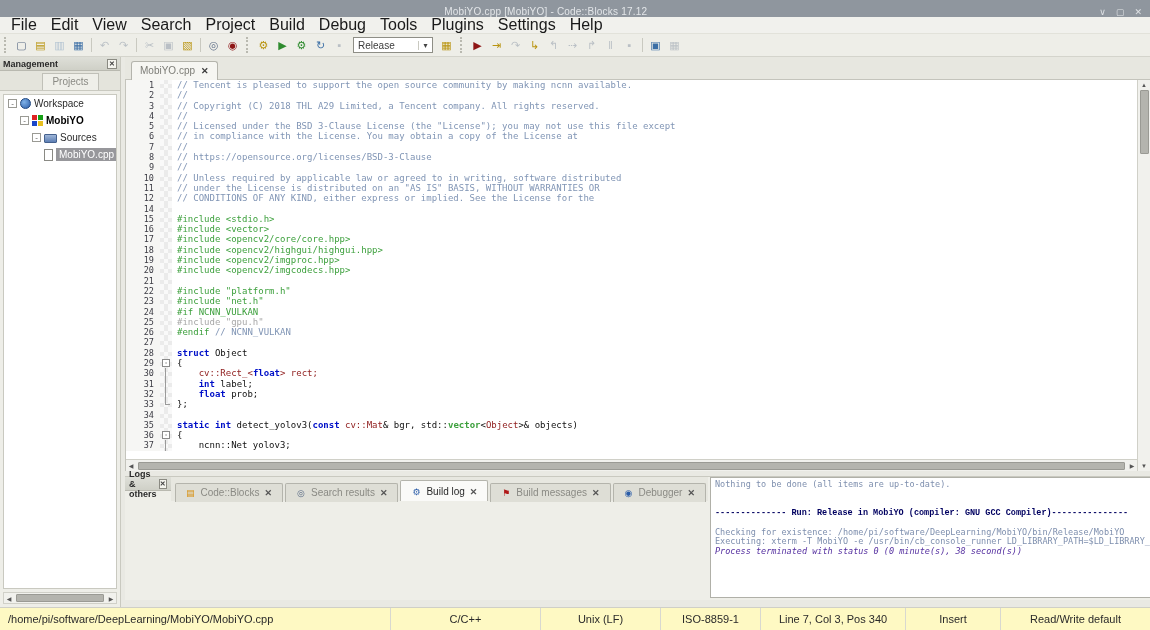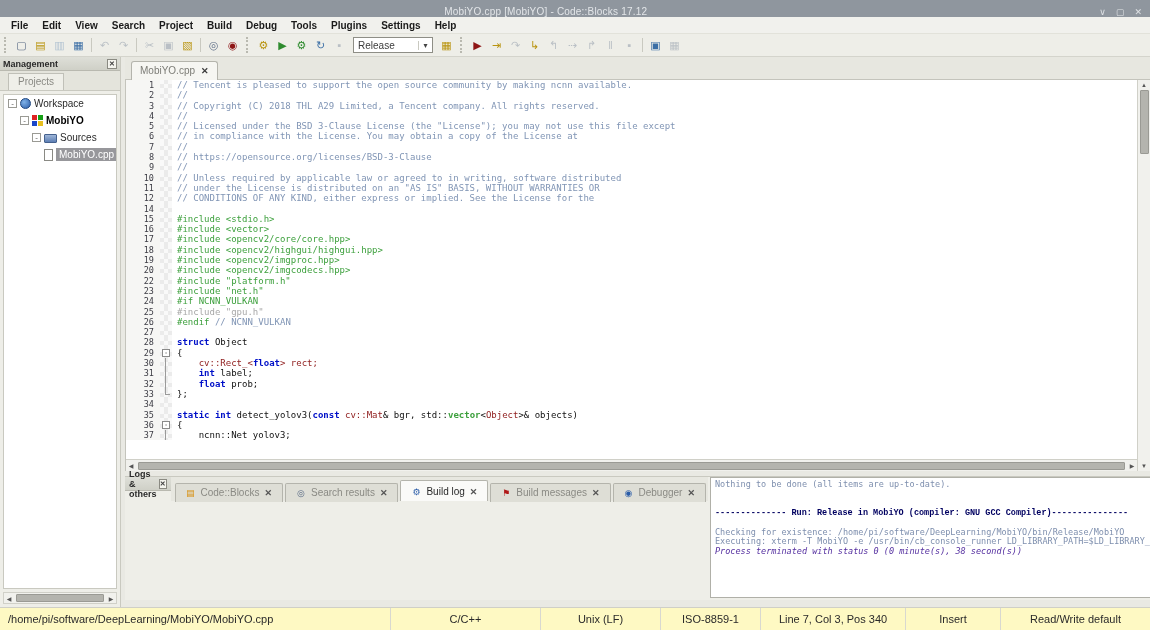--- a/index.html
+++ b/index.html
@@ -8,40 +8,40 @@
   .window{width:1150px;height:630px;display:flex;flex-direction:column;}
 
   
   .titlebar{height:17px;background:#8f969e;color:#e3e6e9;display:flex;align-items:flex-end;font-size:10px;flex:0 0 auto;}
   .titlebar .tb-title{flex:1;text-align:center;letter-spacing:.2px;}
   .tb-btns{display:flex;gap:10px;padding:0 8px;font-size:9px;color:#dfe2e5;}
   .tb-btns span{cursor:default;}
 
   
   .menubar{height:17px;background:#f1f1ed;display:flex;align-items:center;padding-left:4px;border-bottom:1px solid #e2e2da;flex:0 0 auto;}
-  .menu-item{padding:0 7px;font-size:10px;color:#1a1a1a;font-weight:bold;}
+  .menu-item{padding:0 7px;font-size:16px;color:#1a1a1a;}
 
   
   .toolbar{height:23px;background:#eeeee8;border-bottom:1px solid #d4d4cc;display:flex;align-items:center;flex:0 0 auto;}
   .grip{width:5px;height:16px;border-left:2px dotted #b9b9b0;margin:0 3px 0 4px;}
   .tbtn{width:19px;height:18px;display:inline-flex;align-items:center;justify-content:center;font-size:11px;border-radius:2px;}
   .tsep{width:1px;height:14px;background:#c9c9c0;margin:0 3px;}
   .dis{opacity:.35;}
   .c-slate{color:#5a6b85;} .c-yellow{color:#b99410;} .c-green{color:#2e8b2e;}
   .c-blue{color:#3b6ea5;} .c-dred{color:#8e1515;}
   .combo{width:80px;height:16px;background:#fff;border:1px solid #8e8e86;display:flex;align-items:center;font-size:10px;color:#3c3c3c;margin:0 4px;}
   .combo .cval{flex:1;padding-left:4px;}
   .combo .carr{width:14px;border-left:1px solid #c9c9c0;text-align:center;font-size:8px;color:#444;}
 
   
   .main{flex:1;display:flex;min-height:0;}
   .mgmt{width:121px;flex:0 0 auto;display:flex;flex-direction:column;border-right:1px solid #c9c9c0;background:#eeeee8;}
   .mgmt-cap{height:14px;background:linear-gradient(#dedfd8,#cfd0c7);border-bottom:1px solid #b9b9b0;display:flex;align-items:center;font-size:9px;font-weight:bold;color:#2a2a2a;padding:0 3px;}
   .mgmt-cap .cap-x{margin-left:auto;width:10px;height:10px;border:1px solid #8a8a82;background:#f4f4ee;font-size:7px;line-height:8px;text-align:center;color:#444;}
-  .mgmt-tabs{height:20px;background:#e4e4dc;display:flex;align-items:flex-end;padding-left:8px;border-bottom:1px solid #c9c9c0;}
+  .mgmt-tabs{height:20px;background:#e4e4dc;display:flex;align-items:flex-end;padding-left:21px;border-bottom:1px solid #c9c9c0;justify-content:center;}
   .mgmt-tab{background:#efefe9;border:1px solid #c0c0b8;border-bottom:none;padding:2px 9px 3px;font-size:10px;color:#8a8a84;}
   .tree{flex:1;background:#fff;border:1px solid #c9c9c0;margin:3px;overflow:hidden;}
   .tree-row{display:flex;align-items:center;height:17px;font-size:10px;color:#2a2a2a;white-space:nowrap;}
   .expander{width:9px;height:9px;border:1px solid #9a9a94;background:#fff;font-size:8px;line-height:7px;text-align:center;color:#555;margin-right:3px;flex:0 0 auto;}
   .ticon{width:13px;height:11px;margin-right:3px;flex:0 0 auto;position:relative;}
   .ticon.workspace{width:11px;height:11px;border-radius:50%;background:radial-gradient(circle at 35% 35%,#7fb2e8,#2a5ca8);border:1px solid #1d4680;}
   .ticon.project{width:11px;height:11px;display:grid;grid-template-columns:5px 5px;grid-template-rows:5px 5px;gap:1px;}
   .ticon.project i{display:block;} .ticon.project i:nth-child(1){background:#d22;} .ticon.project i:nth-child(2){background:#16a016;} .ticon.project i:nth-child(3){background:#1a46c8;} .ticon.project i:nth-child(4){background:#e8c020;}
   .ticon.folder{height:9px;background:linear-gradient(#9fb6d8,#5d7fb4);border:1px solid #45618e;border-radius:1px;margin-top:2px;}
   .ticon.file{width:9px;height:12px;background:#fff;border:1px solid #8a8a84;}
@@ -317,20 +317,25 @@
                 <span class="lnum">19</span>
                 <span class="foldcol"></span>
                 <span class="codeln"><span class="sg pp">#include &lt;opencv2/imgproc.hpp&gt;</span></span>
               </div>
               <div class="cline">
                 <span class="lnum">20</span>
                 <span class="foldcol"></span>
                 <span class="codeln"><span class="sg pp">#include &lt;opencv2/imgcodecs.hpp&gt;</span></span>
               </div>
               <div class="cline">
+                <span class="lnum">21</span>
+                <span class="foldcol"></span>
+                <span class="codeln">&nbsp;</span>
+              </div>
+              <div class="cline">
                 <span class="lnum">22</span>
                 <span class="foldcol"></span>
                 <span class="codeln"><span class="sg pp">#include "platform.h"</span></span>
               </div>
               <div class="cline">
                 <span class="lnum">23</span>
                 <span class="foldcol"></span>
                 <span class="codeln"><span class="sg pp">#include "net.h"</span></span>
               </div>
               <div class="cline">

